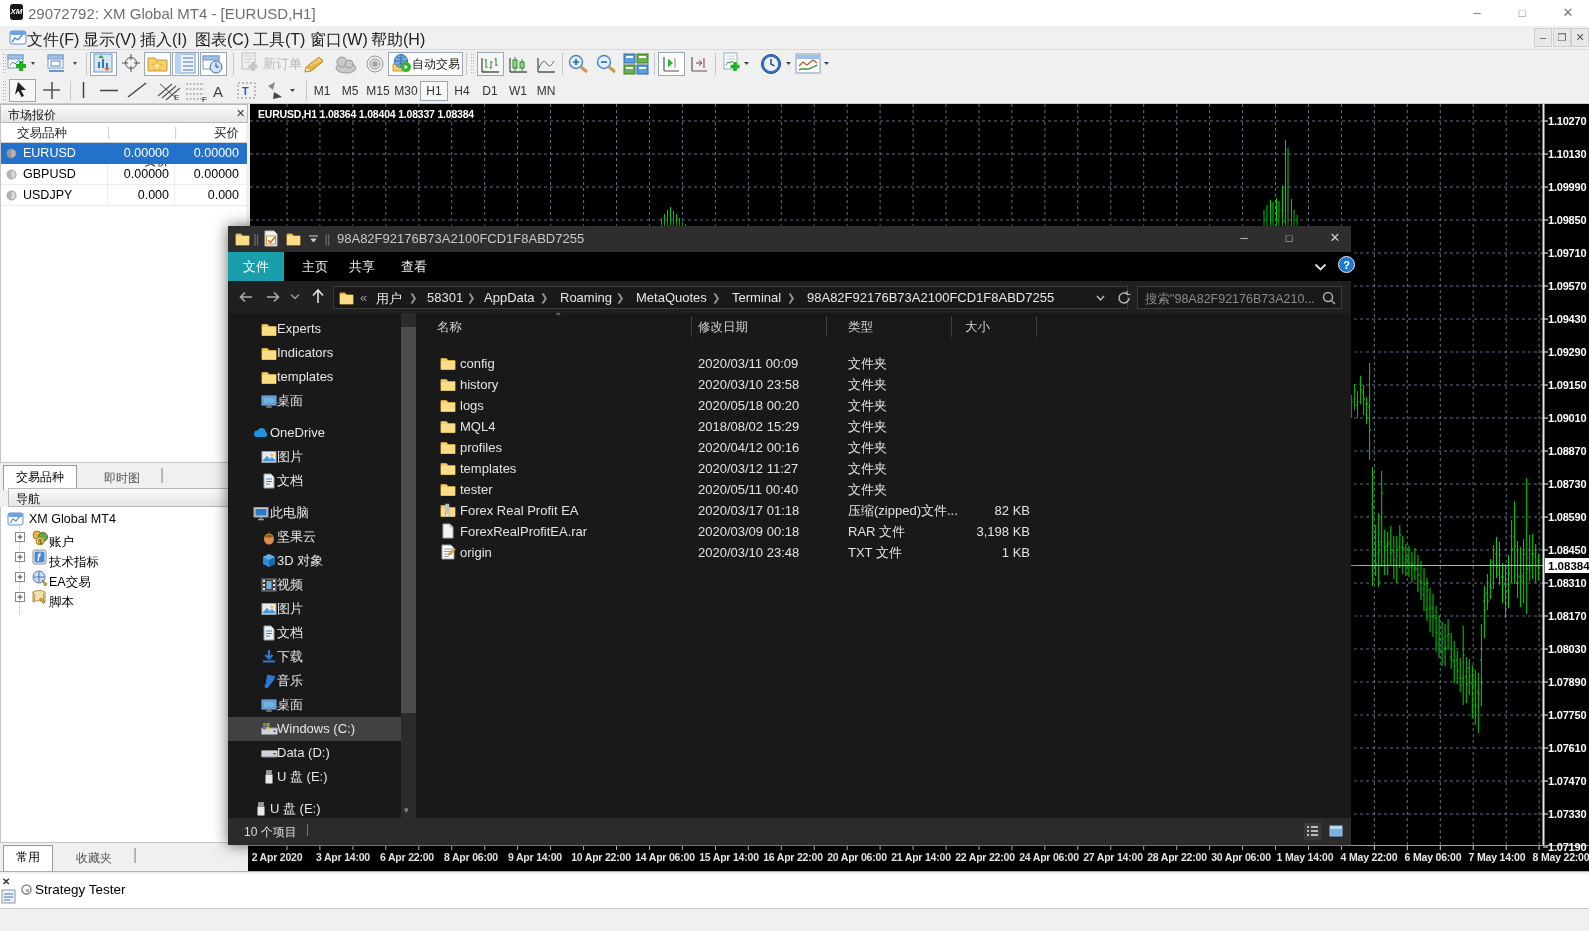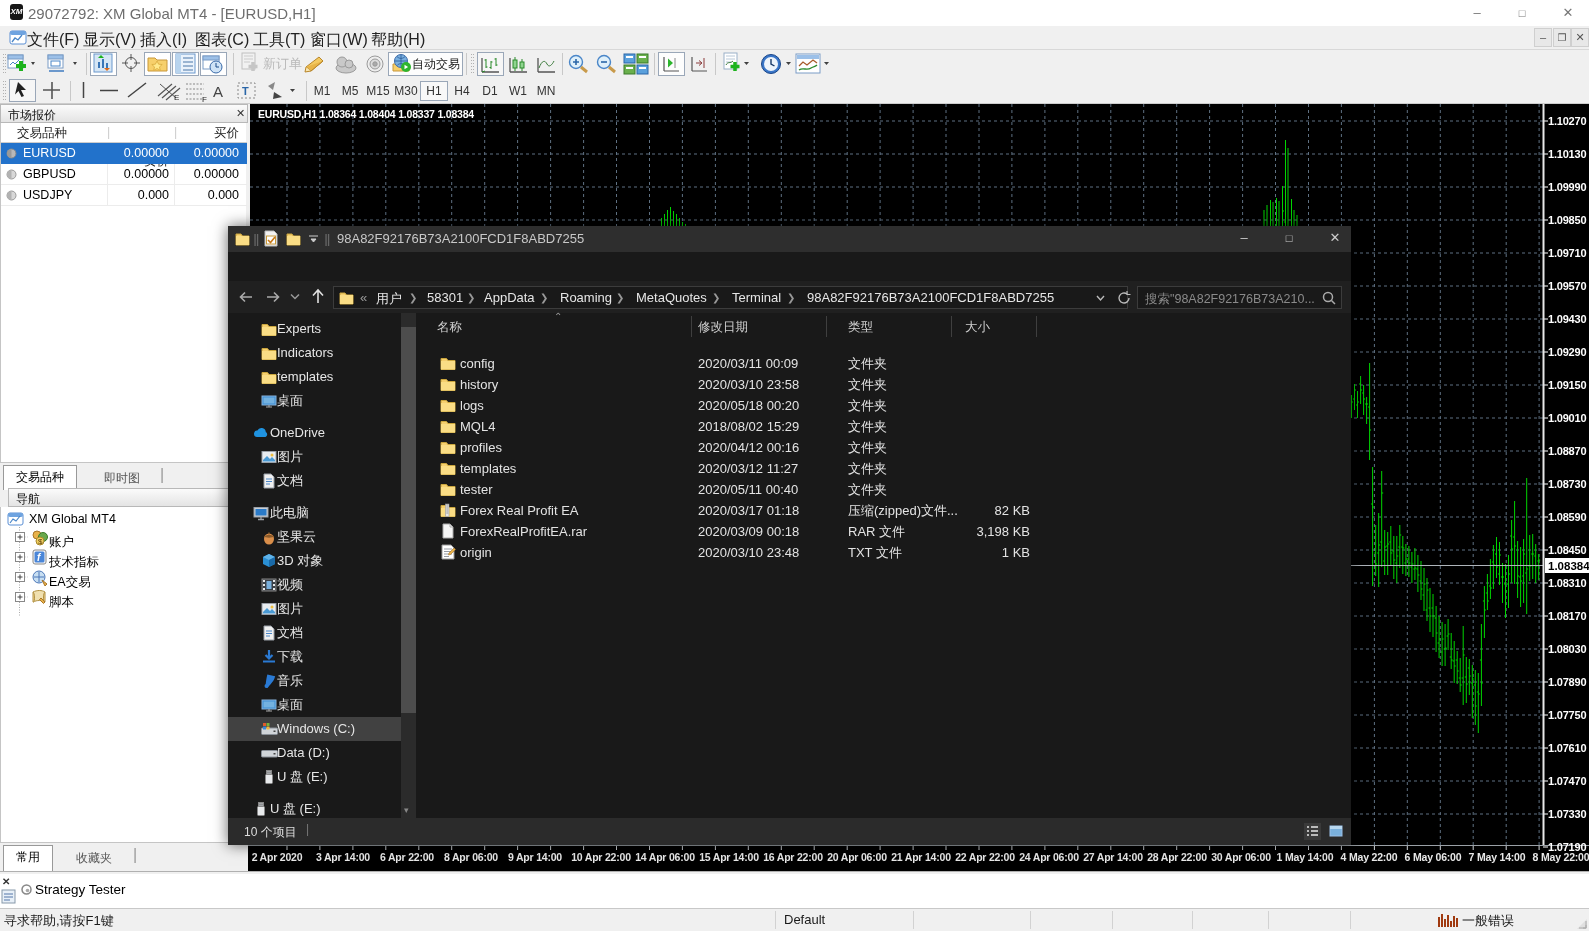--- a/index.html
+++ b/index.html
@@ -590,20 +590,30 @@
   <path><svg style="position:absolute;left:80px;top:9px" width="12" height="9">
           <path d="M1 1h9M3 4l2.5 3L8 4z" stroke="#ccc" fill="#ccc"></path>
         </svg>
   <span style="position:absolute;left:96px;top:6px;color:#666;">‖</span>
   <span style="position:absolute;left:109px;top:5px;font-size:13px;color:#c8c8c8;">98A82F92176B73A2100FCD1F8ABD7255</span>
   <div style="position:absolute;left:1008px;top:0;width:16px;height:26px;color:#ccc;font-size:13px;text-align:center;line-height:24px;">–</div>
   <div style="position:absolute;left:1053px;top:0;width:16px;height:26px;color:#ccc;font-size:11px;text-align:center;line-height:24px;">□</div>
   <div style="position:absolute;left:1099px;top:0;width:16px;height:26px;color:#ccc;font-size:13px;text-align:center;line-height:24px;">✕</div>
  </path></div>
 
+ <div id="exp-ribbon">
+  <div class="ritab" style="left:0;width:56px;background:#199fac;color:#fff;">文件</div>
+  <div class="ritab" style="left:62px;width:50px;">主页</div>
+  <div class="ritab" style="left:109px;width:50px;">共享</div>
+  <div class="ritab" style="left:161px;width:50px;">查看</div>
+  <svg style="position:absolute;left:1086px;top:11px" width="13" height="9" fill="none" stroke="#e0e0e0" stroke-width="1.8">
+        <path d="M1.5 1.5l5 5 5-5"></path>
+      </svg>
+  <div style="position:absolute;left:1110px;top:4px;width:17px;height:17px;border-radius:50%;background:#2079d0;border:1.5px solid #e8e8e8;color:#fff;font-size:11px;font-weight:bold;text-align:center;line-height:17px;">?</div>
+ </div>
 
  <div id="exp-addr">
   <svg style="position:absolute;left:10px;top:8px" width="16" height="16" fill="none" stroke="#aaa" stroke-width="1.6">
         <path d="M14 8H3M7 3.5L2.5 8L7 12.5"></path>
       </svg>
   <svg style="position:absolute;left:37px;top:8px" width="16" height="16" fill="none" stroke="#aaa" stroke-width="1.6">
         <path d="M2 8h11M9 3.5L13.5 8L9 12.5"></path>
       </svg>
   <svg style="position:absolute;left:62px;top:12px" width="10" height="8" fill="none" stroke="#999" stroke-width="1.5">
         <path d="M1 1.5l4 4 4-4"></path>
@@ -903,34 +913,13 @@
    <svg style="position:absolute;left:1px;top:15px" width="16" height="16">
         <rect x="1" y="1" width="13" height="13" fill="#e8f0f8" stroke="#8899aa"></rect>
         <path d="M3 5h9M3 8h9M3 11h6" stroke="#5577a8"></path>
       </svg>
    <svg style="position:absolute;left:21px;top:10px" width="11" height="11">
         <circle cx="5.5" cy="5.5" r="4.5" fill="none" stroke="#888" stroke-width="1.5"></circle>
         <circle cx="6.5" cy="6.5" r="1.8" fill="#aaa"></circle>
       </svg>
    <span style="position:absolute;left:35px;top:8px;font-size:13.5px;color:#000;">Strategy Tester</span>
  </div>
- <div style="position:absolute;left:0;top:38px;width:1589px;height:22px;background:#f0f0f0;font-size:13px;color:#1a1a1a;">
-   <span style="position:absolute;left:4px;top:3px;">寻求帮助,请按F1键</span>
-   <span style="position:absolute;left:784px;top:3px;">Default</span>
-   <div style="position:absolute;left:775px;top:2px;width:1px;height:18px;background:#d2d2d2;"></div>
-   <div style="position:absolute;left:913px;top:2px;width:1px;height:18px;background:#d2d2d2;"></div>
-   <div style="position:absolute;left:1030px;top:2px;width:1px;height:18px;background:#d2d2d2;"></div>
-   <div style="position:absolute;left:1112px;top:2px;width:1px;height:18px;background:#d2d2d2;"></div>
-   <div style="position:absolute;left:1192px;top:2px;width:1px;height:18px;background:#d2d2d2;"></div>
-   <div style="position:absolute;left:1268px;top:2px;width:1px;height:18px;background:#d2d2d2;"></div>
-   <div style="position:absolute;left:1350px;top:2px;width:1px;height:18px;background:#d2d2d2;"></div>
-   <svg style="position:absolute;left:1437px;top:4px" width="22" height="14">
-        <g stroke="#a03a10" stroke-width="2">
-          <path d="M2 14V4M5 14V1M8 14V6M11 14V2M14 14V8M17 14V3M20 14V5"></path>
-        </g>
-      </svg>
-   <span style="position:absolute;left:1462px;top:3px;">一般错误</span>
-   <svg style="position:absolute;left:1577px;top:10px" width="11" height="11">
-        <path d="M10 0v10H0z" fill="#e0e0e0"></path>
-        <path d="M9 2v7H2M9 6v3H6" stroke="#aaa" fill="none"></path>
-      </svg>
- </div>
 </div>
 
 </body></html>

